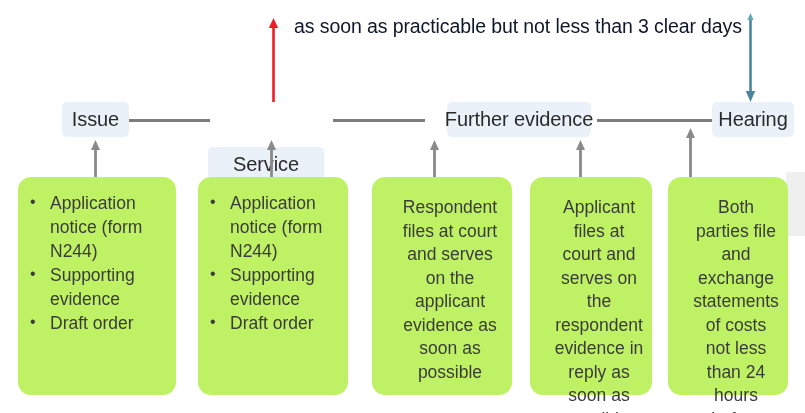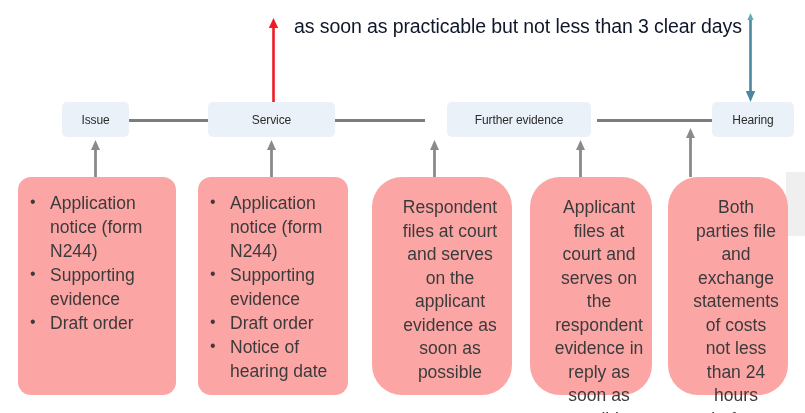--- a/index.html
+++ b/index.html
@@ -59,52 +59,51 @@
   
   .stage {
     position: absolute;
     top: 102px;
     height: 35px;
     background: #eaf1f8;
     border-radius: 5px;
     display: flex;
     align-items: center;
     justify-content: center;
-    font-size: 12px;
+    font-size: 20px;
     color: #2b2b2b;
     letter-spacing: -0.1px;
     white-space: nowrap;
   }
 
   
   .up-arrow {
     position: absolute;
     width: 11px;
     height: 37px;
   }
 
   
   .content-box {
     position: absolute;
     top: 177px;
     height: 218px;
-    background: #fca5a5;
+    background: #bef264;
     border-radius: 13px;
     box-sizing: border-box;
     color: #3b3b3b;
   }
   .content-box.centered {
     display: flex;
     align-items: flex-start;
     justify-content: center;
     text-align: center;
     font-size: 17.5px;
     line-height: 23.5px;
     padding: 19px 8px 8px 24px;
-    border-radius: 30px;
   }
   .content-box.centered .ctext { display: block; width: 100%; }
 
   ul.bullets {
     margin: 0;
     padding: 14px 6px 0 30px;
     list-style: none;
   }
   ul.bullets li {
     position: relative;
@@ -159,21 +158,21 @@
   </div>
 
   <div class="hline" style="left:128px; width:82px;"></div>
   <div class="hline" style="left:333px; width:92px;"></div>
   <div class="hline" style="left:597px; width:117px;"></div>
 
   <div class="stage" style="left:62px; width:67px;">
     <span>Issue</span>
   </div>
 
-  <div class="stage" style="left:208px; width:127px;">
+  <div class="stage" style="left:208px; width:116px;margin-top:45px;">
     <span>Service</span>
   </div>
 
   <div class="stage" style="left:447px; width:144px;">
     <span>Further evidence</span>
   </div>
 
   <div class="stage" style="left:712px; width:82px;">
     <span>Hearing</span>
   </div>
@@ -215,21 +214,20 @@
       <li>Supporting evidence</li>
       <li>Draft order</li>
     </ul>
   </div>
 
   <div class="content-box" style="left:198px; width:150px;">
     <ul class="bullets">
       <li>Application notice (form N244)</li>
       <li>Supporting evidence</li>
       <li>Draft order</li>
-      <li>Notice of hearing date</li>
     </ul>
   </div>
 
   <div class="content-box centered" style="left:372px; width:140px;">
     <span class="ctext">Respondent files at court and serves on the applicant evidence as soon as possible</span>
   </div>
 
   <div class="content-box centered" style="left:530px; width:122px;">
     <span class="ctext">Applicant files at court and serves on the respondent evidence in reply as soon as possible.</span>
   </div>

